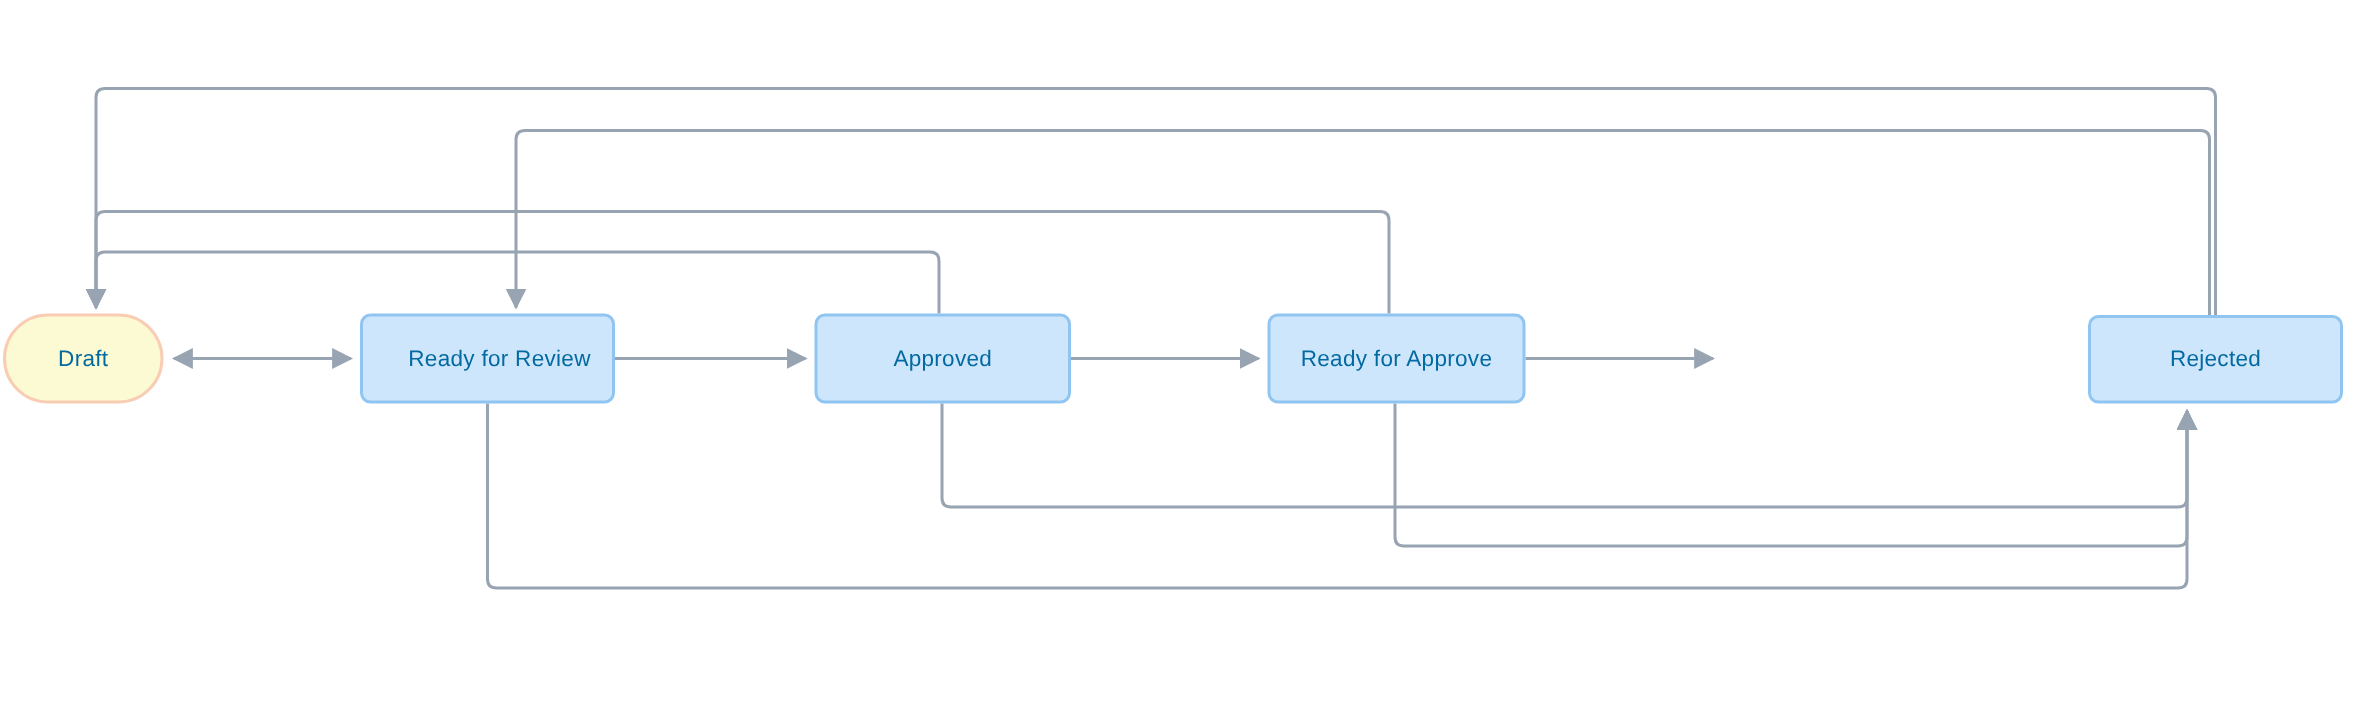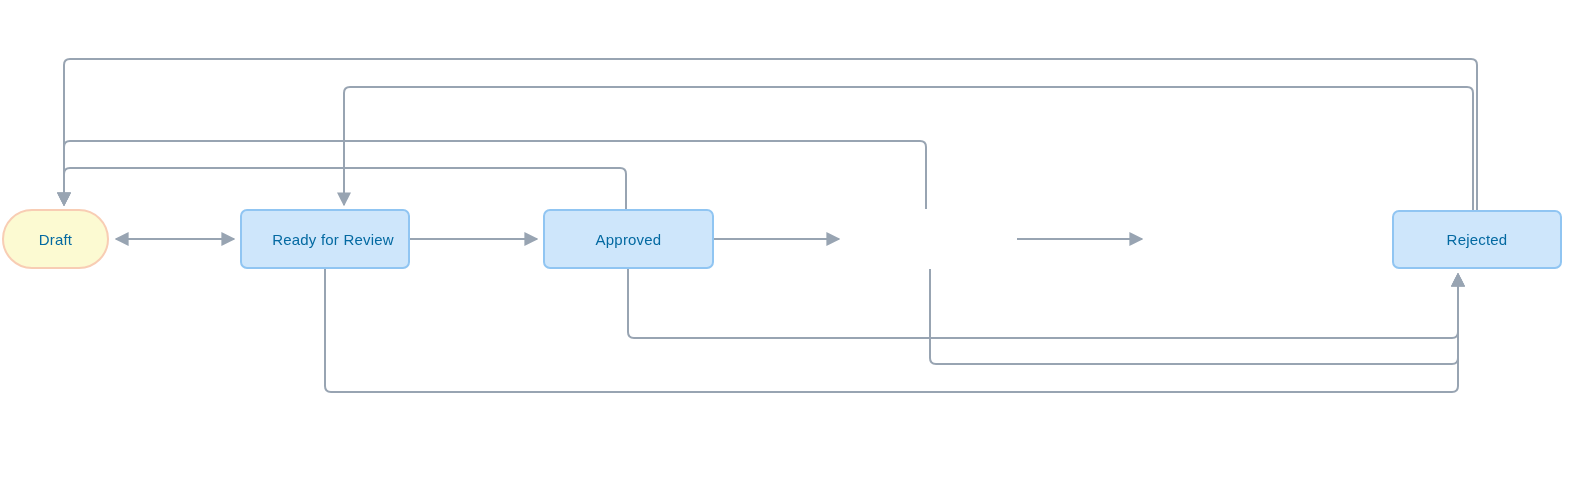--- a/index.html
+++ b/index.html
@@ -95,19 +95,22 @@
   </div>
 
   <div class="node node-blue" style="left:240px; top:209px; width:170px; height:60px;padding-left:16px;">
     <span>Ready for Review</span>
   </div>
 
   <div class="node node-blue" style="left:543px; top:209px; width:171px; height:60px;">
     <span>Approved</span>
   </div>
 
+  <div class="node node-blue" style="left:845px; top:209px; width:172px; height:60px;">
+    <span>Ready for Approve</span>
+  </div>
 
 
   <div class="node node-blue" style="left:1392px; top:210px; width:170px; height:59px;">
     <span>Rejected</span>
   </div>
 
 </div>
 
 </body></html>

